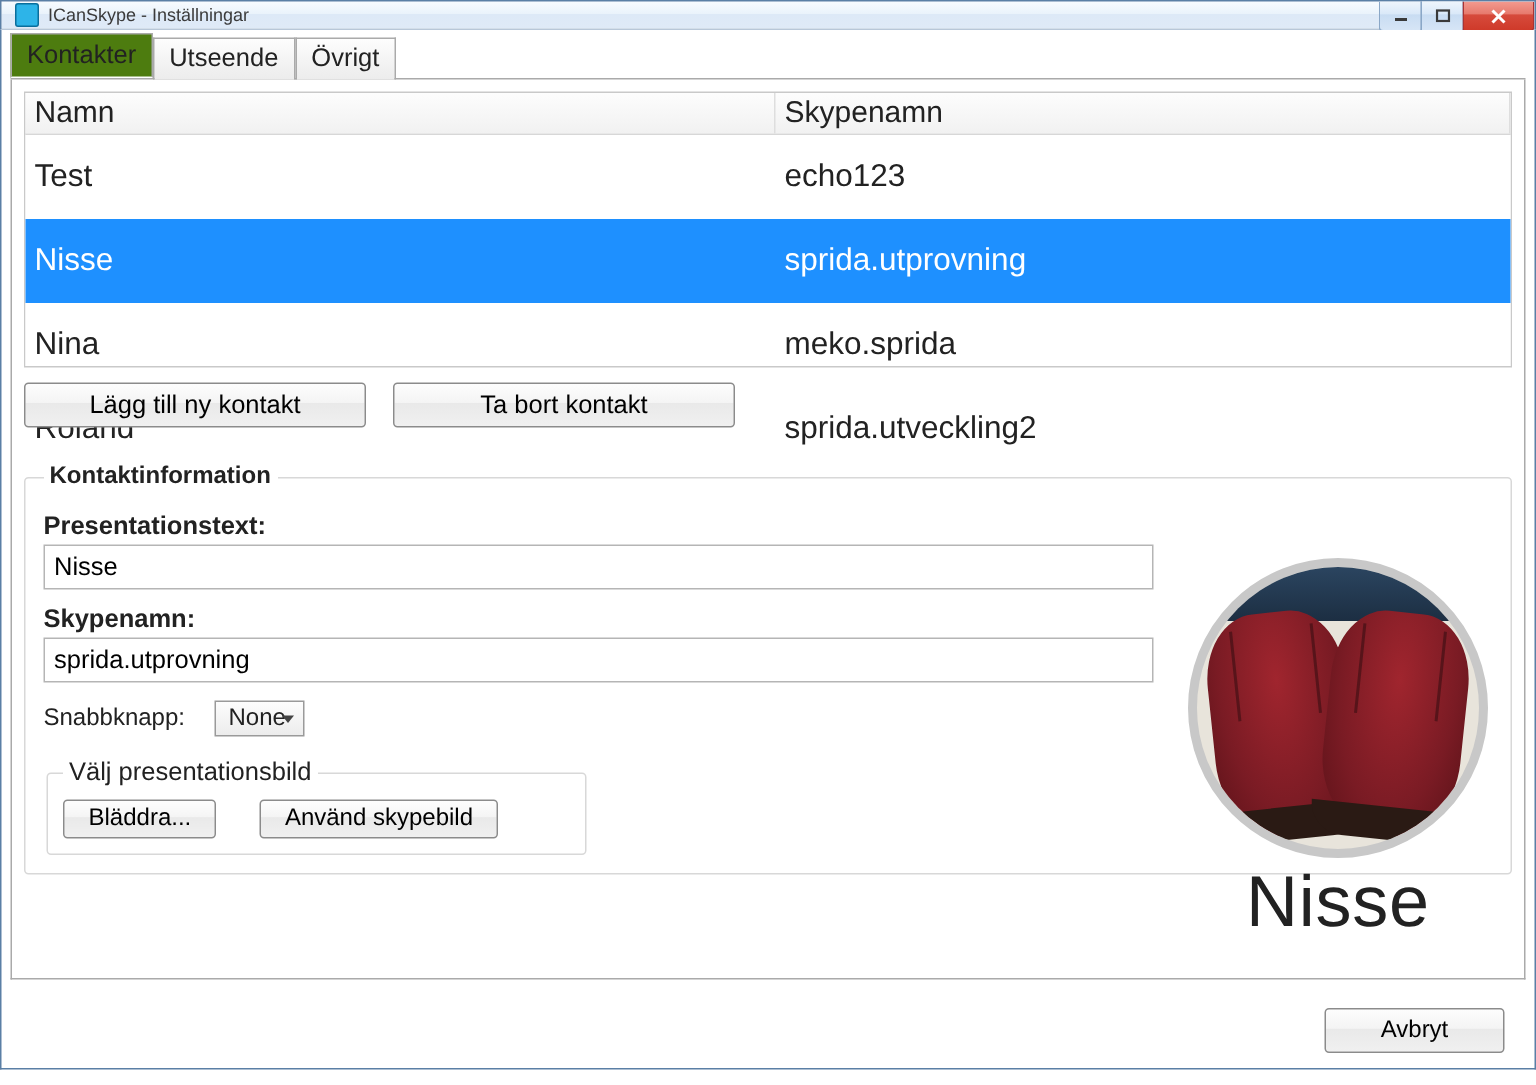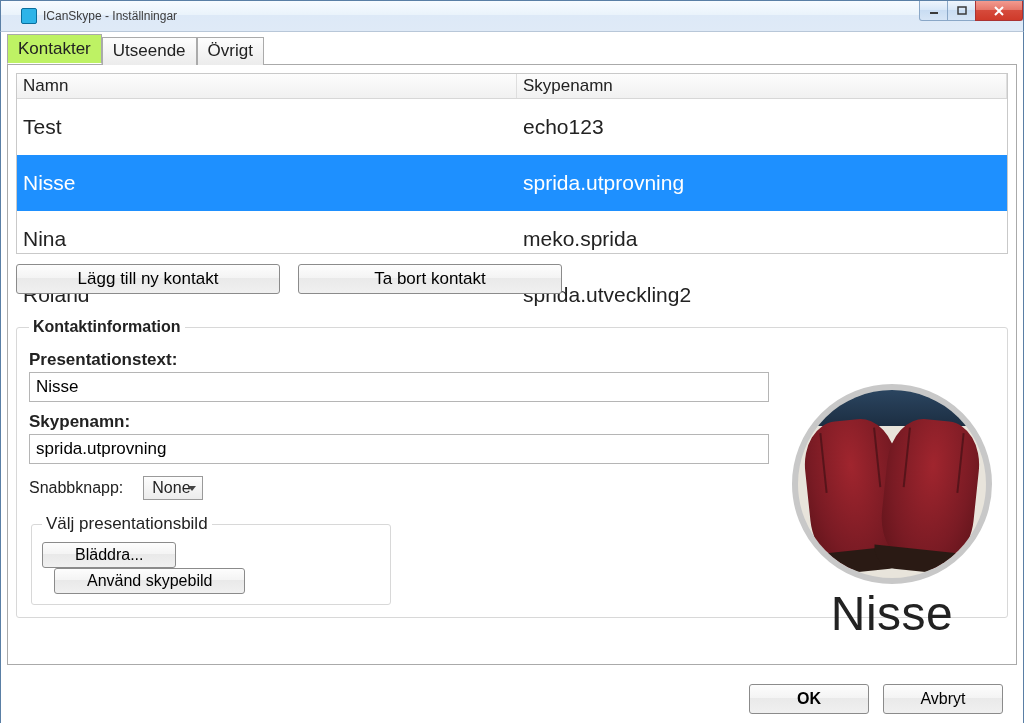--- a/index.html
+++ b/index.html
@@ -6,26 +6,26 @@
   body {
     margin: 0; padding: 0;
     font-family: "Segoe UI", Tahoma, sans-serif;
     font-size: 16px;
     background: #fff;
     color: #222;
     width: 1024px; height: 723px; overflow: hidden;
   }
   
   .titlebar {
-    height: 32px;
+    height: 20px;
     background: linear-gradient(to bottom, #f7fbff 0%, #eaf3fb 45%, #dde9f7 46%, #dfeaf7 100%);
     border: 1px solid #5a7fa5;
     border-bottom: 1px solid #b8c7d8;
     display: flex; align-items: center;
-    padding-left: 20px;
+    padding-left: 9px;
     position: relative;
   }
   .app-icon {
     width: 16px; height: 16px;
     background: #2db4e8;
     border: 1px solid #0a6e9c;
     border-radius: 2px;
     margin-right: 6px;
     flex-shrink: 0;
   }
@@ -77,21 +77,21 @@
     border: 1px solid #aaa;
     border-bottom: none;
     background: linear-gradient(to bottom, #fdfdfd, #ececec);
     margin-right: 0px;
     font-size: 17px;
     cursor: default;
     position: relative;
     top: 1px;
   }
   .tab.active {
-    background: #bef264;
+    background: #4d7c0f;
     border-bottom: 1px solid #fff;
     z-index: 2;
     padding-top: 4px;
     top: 0;
   }
   .tab-panel {
     border: 1px solid #aaa;
     border-top: none;
     padding: 8px;
     height: 600px;
@@ -101,41 +101,41 @@
     border: 1px solid #c9c9c9;
   }
   .grid-head {
     display: flex;
     background: linear-gradient(to bottom, #fdfdfd, #f1f1f1);
     border-bottom: 1px solid #d7d7d7;
   }
   .grid-head .cell {
     padding: 2px 6px;
     border-right: 1px solid #dedede;
-    font-size: 17px;
+    font-size: 20px;
   }
   .col-name { width: 500px; }
   .col-sky  { flex: 1; }
   .grid-body { background: #fff; }
   .row { display:flex; }
   .row .cell { padding: 16px 6px; font-size: 21px; }
   .row.selected { background: #1e90ff; color: #fff; }
   .grid-body { height: 154px; }
   
   .btn {
     background: linear-gradient(to bottom, #fdfdfd 0%, #f4f4f4 45%, #e9e9e9 46%, #f0f0f0 100%);
     border: 1px solid #8b8b8b;
     border-radius: 3px;
     padding: 4px 0;
     font-size: 17px;
     font-family: inherit;
     text-align: center;
   }
   .btn-row { display:flex; gap: 18px; margin-top: 10px; }
-  .btn.wide { width: 264px; }
+  .btn.wide { width: 228px; }
   
   fieldset.group {
     border: 1px solid #d8d8d8;
     border-radius: 3px;
     margin: 24px 0 0 0;
     padding: 8px 12px 12px 12px;
     position: relative;
   }
   fieldset.group > legend {
     font-weight: bold;
@@ -177,21 +177,21 @@
     border-top: 5px solid #444;
   }
   fieldset.inner {
     border: 1px solid #d8d8d8;
     border-radius: 3px;
     margin-top: 14px;
     padding: 8px 10px 10px 10px;
     width: 360px;
   }
   fieldset.inner > legend { font-size: 17px; padding: 0 4px; }
-  .inner .btn { padding: 3px 32px; font-size: 16px; }
+  .inner .btn { padding: 3px 16px; font-size: 16px; }
   
   .avatar-wrap {
     position: absolute;
     right: 26px;
     top: 352px;
     width: 210px;
     text-align: center;
   }
   .avatar {
     width: 200px; height: 200px;
@@ -317,33 +317,32 @@
       <div class="inline-row">
         <span>Snabbknapp:</span>
         <div class="combo">
           <span>None</span>
         </div>
       </div>
 
       <fieldset class="inner">
         <legend>Välj presentationsbild</legend>
         <button class="btn">Bläddra...</button>
-        <button class="btn" style="margin-left:12px">Använd skypebild</button>
+        <button class="btn" style="margin-left:24px">Använd skypebild</button>
       </fieldset>
     </fieldset>
 
   </div>
 
   <div class="avatar-wrap">
     <div class="avatar">
       <div class="jeans"></div>
       <div class="boot left"></div>
       <div class="boot right"></div>
     </div>
     <div class="avatar-name">Nisse</div>
   </div>
 
   <div class="footer">
-    <button class="btn">OK</button>
     <button class="btn" style="font-weight:normal">Avbryt</button>
   </div>
 
 </div>
 
 </body></html>

